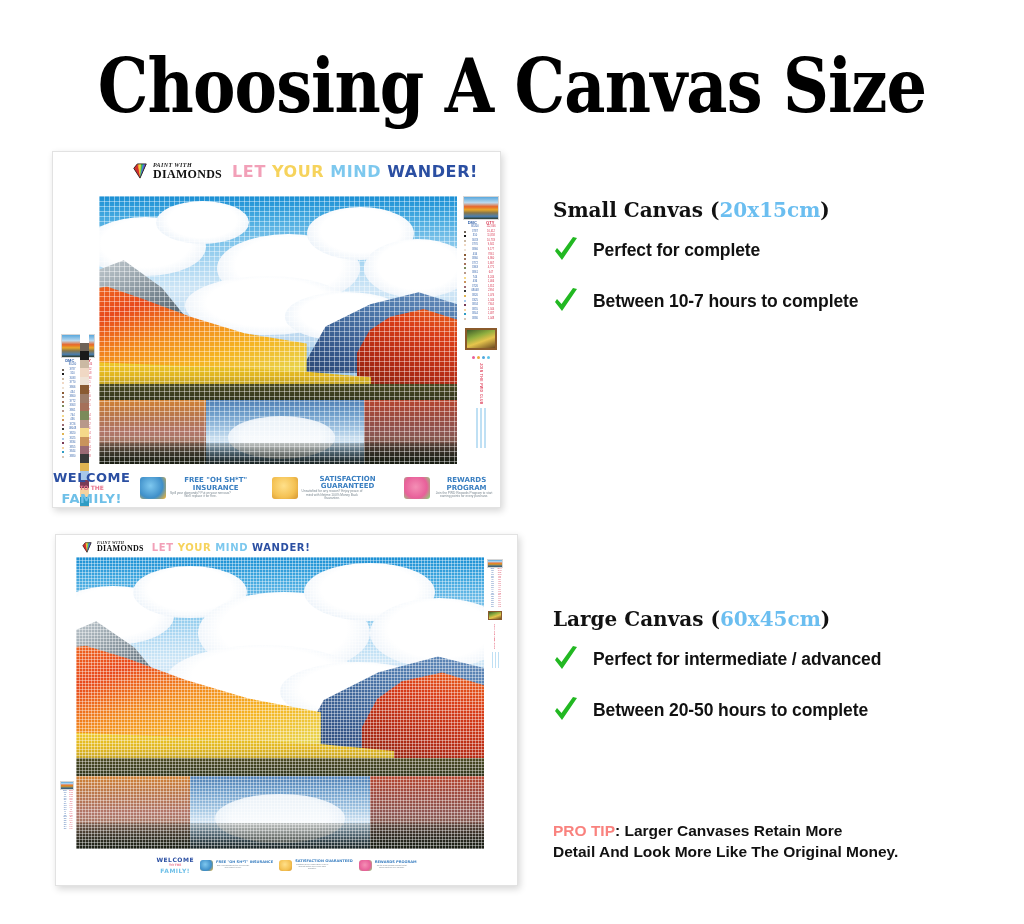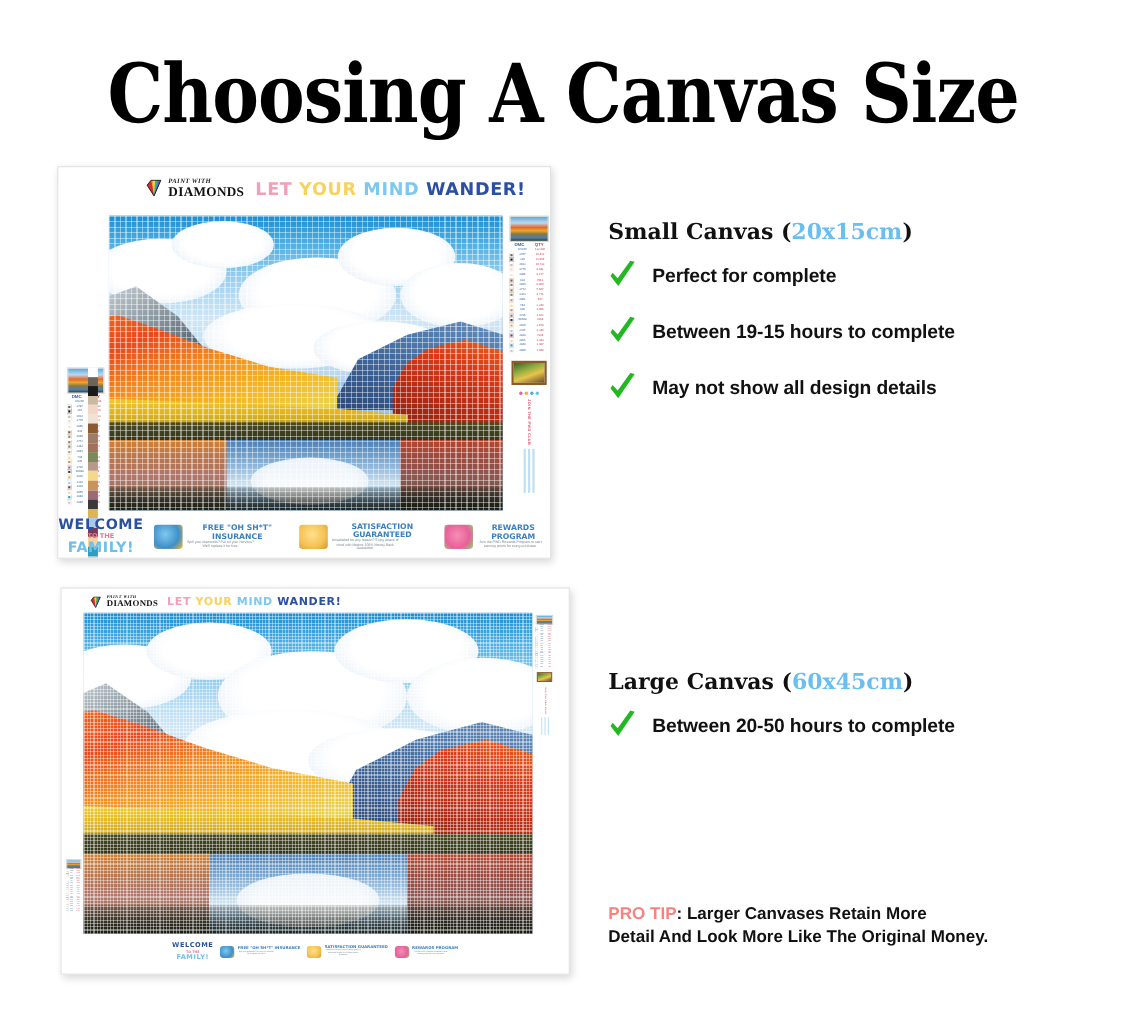--- a/index.html
+++ b/index.html
@@ -980,44 +980,44 @@
             </svg>
         </span>
         <span class="bullet-txt">Perfect for complete</span>
       </div>
       <div class="bullet">
         <span class="check">
           <svg width="26" height="28" viewBox="0 0 26 28">
               <path d="M2 15 L9 24 L24 2 L20 1 L8.5 17 L4 12 Z" fill="#22b822"></path>
             </svg>
         </span>
-        <span class="bullet-txt">Between 19-15 hours to complete</span>
-      </div>
-      <div class="bullet">
-        <span class="check">
-          <svg width="26" height="28" viewBox="0 0 26 28">
-              <path d="M2 15 L9 24 L24 2 L20 1 L8.5 17 L4 12 Z" fill="#22b822"></path>
-            </svg>
-        </span>
-        <span class="bullet-txt">May not show all design details</span>
+        <span class="bullet-txt">Between 10-7 hours to complete</span>
       </div>
     </div>
   </div>
 
   <div class="col" id="sec-large">
     <div class="sec-head">
       <span>Large Canvas (</span><span class="dim">60x45cm</span><span>)</span>
     </div>
     <div class="bullets">
       <div class="bullet">
         <span class="check">
           <svg width="26" height="28" viewBox="0 0 26 28">
               <path d="M2 15 L9 24 L24 2 L20 1 L8.5 17 L4 12 Z" fill="#22b822"></path>
             </svg>
         </span>
+        <span class="bullet-txt">Perfect for intermediate / advanced</span>
+      </div>
+      <div class="bullet">
+        <span class="check">
+          <svg width="26" height="28" viewBox="0 0 26 28">
+              <path d="M2 15 L9 24 L24 2 L20 1 L8.5 17 L4 12 Z" fill="#22b822"></path>
+            </svg>
+        </span>
         <span class="bullet-txt">Between 20-50 hours to complete</span>
       </div>
     </div>
   </div>
 
   <div class="protip">
     <span class="pt">PRO TIP</span><span>: Larger Canvases Retain More</span><br>
     <span>Detail And Look More Like The Original Money.</span>
   </div>
 

